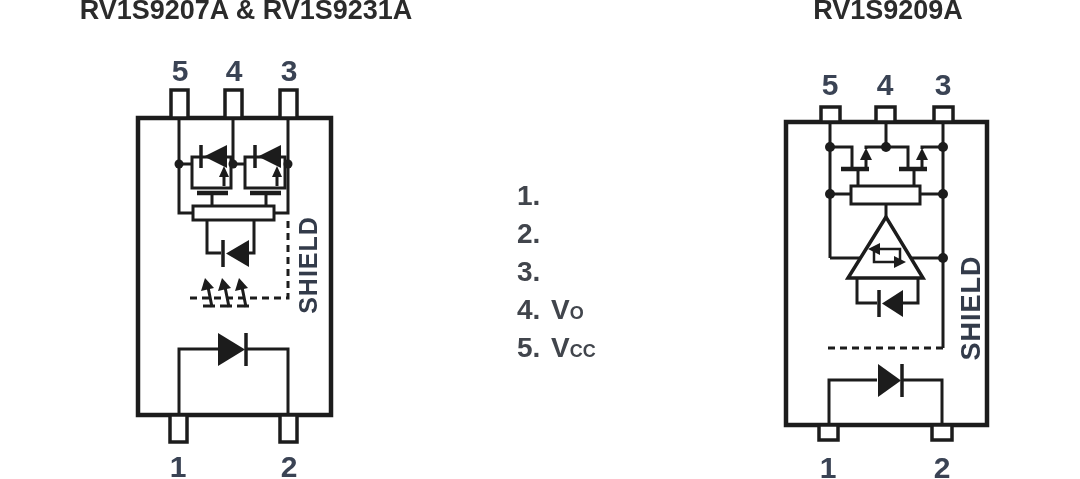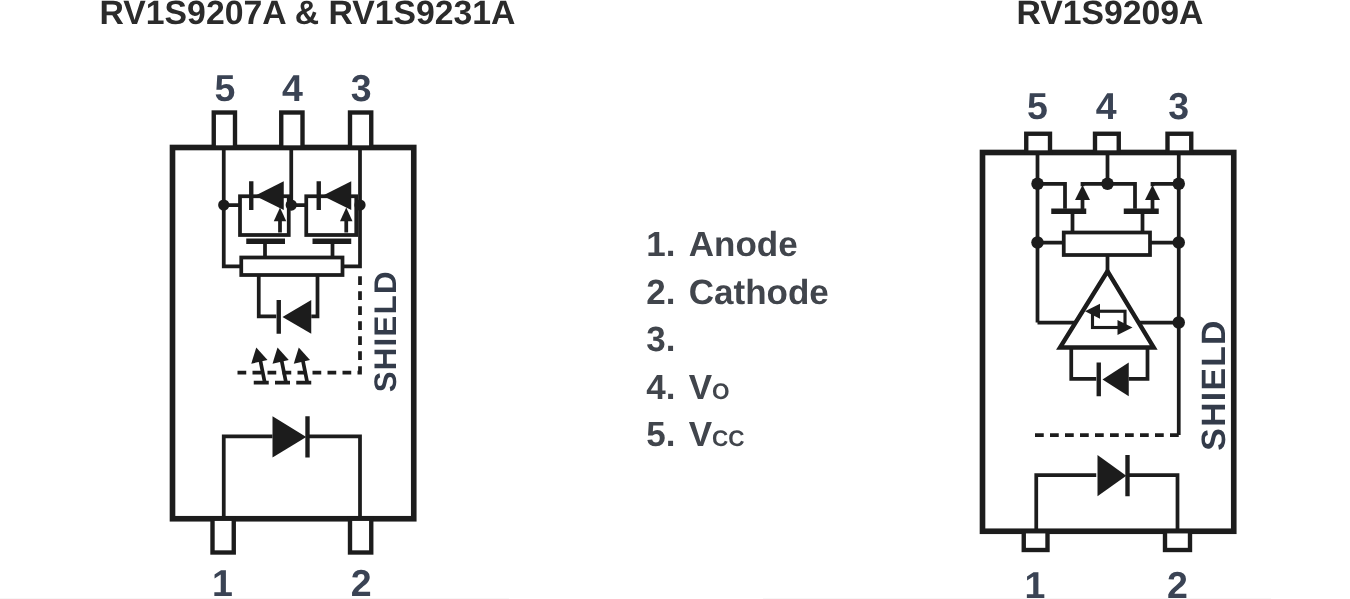--- a/index.html
+++ b/index.html
@@ -136,25 +136,23 @@
       <text class="pin-num" x="178" y="477">1</text>
       <text class="pin-num" x="289" y="477">2</text>
     </g>
 
     <text class="shield-text" transform="translate(317 265) rotate(-90)">SHIELD</text>
   </svg>
 
   <div class="legend">
     <div class="legend-row">
       <span class="legend-num">1.</span>
-      <span class="legend-label"><span>Anode</span><span class="legend-sub"></span></span>
     </div>
     <div class="legend-row">
       <span class="legend-num">2.</span>
-      <span class="legend-label"><span>Cathode</span><span class="legend-sub"></span></span>
     </div>
     <div class="legend-row">
       <span class="legend-num">3.</span>
     </div>
     <div class="legend-row">
       <span class="legend-num">4.</span>
       <span class="legend-label"><span>V</span><span class="legend-sub">O</span></span>
     </div>
     <div class="legend-row">
       <span class="legend-num">5.</span>

